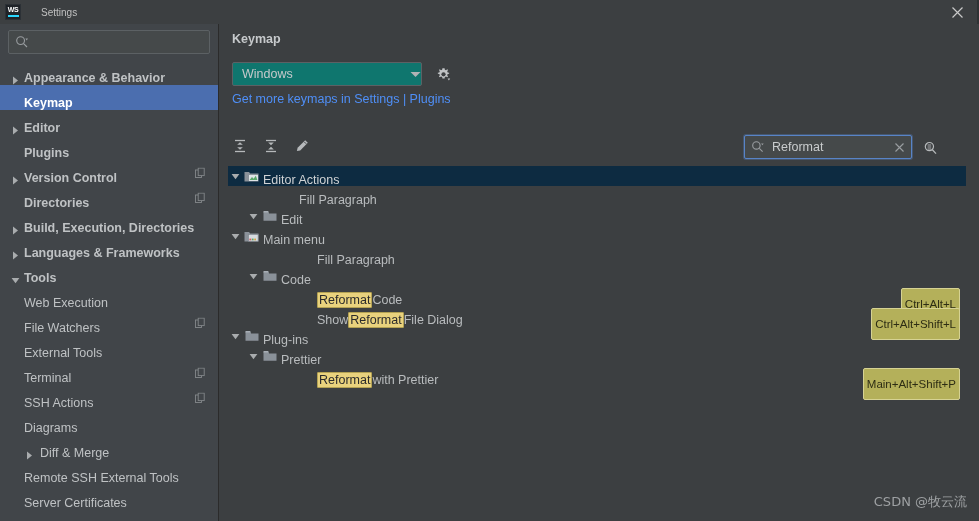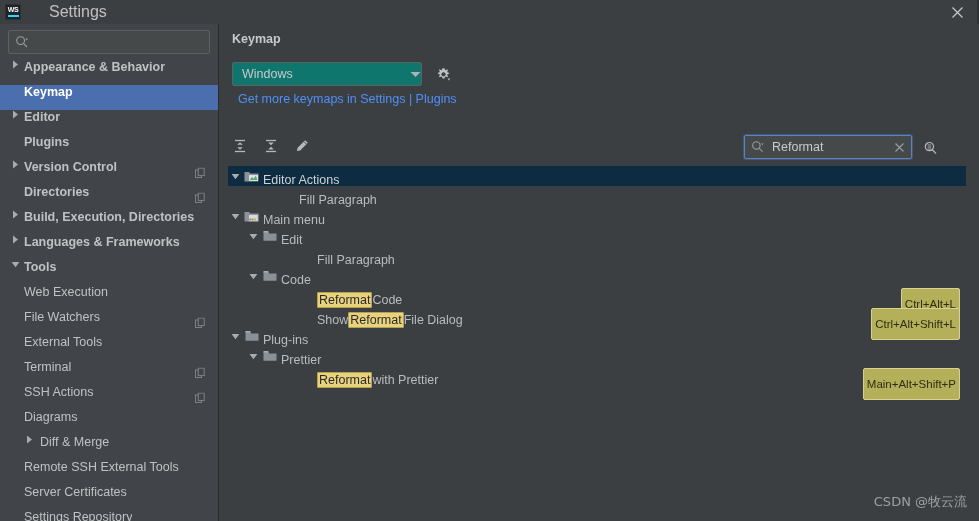--- a/index.html
+++ b/index.html
@@ -33,22 +33,22 @@
   }
   .ws-logo .ws-txt {
     font-size: 7px; font-weight: bold; color: #ffffff;
     line-height: 9px; letter-spacing: -0.3px;
   }
   .ws-logo .ws-bar {
     position: absolute; left: 2px; bottom: 2px; width: 11px; height: 2px;
     background: #2ad7ff;
   }
   .title-text {
-    margin-left: 28px;
-    font-size: 16px;
+    margin-left: 20px;
+    font-size: 10px;
     color: #c0c0c0;
   }
   .close-btn {
     position: absolute; right: 0px; top: 0px; width: 44px; height: 24px;
     display: flex; align-items: center; justify-content: center;
     color: #c9c9c9;
   }
   .close-btn svg { display: block; }
 
   
@@ -75,21 +75,21 @@
     background: transparent; border: none; outline: none;
     color: #bbbbbb; font-size: 12px;
     font-family: "Liberation Sans", sans-serif;
     padding-left: 6px;
   }
   .search-wrap input::placeholder { color: #6f7376; }
 
   .tree-list { margin-top: 2px; }
   .s-item {
     height: 25px;
-    display: flex; align-items: flex-start;
+    display: flex; align-items: flex-end;
     padding-left: 8px;
     position: relative;
     color: #bfc2c4;
     font-size: 12.5px;
     white-space: nowrap;
   }
   .s-item.top { font-weight: bold; }
   .s-item.selected { background: #4b6eaf; color: #ffffff; }
   .s-item .arrow {
     width: 14px; min-width: 14px; display: flex;
@@ -131,21 +131,21 @@
     color: #c6c9cb; font-size: 12.5px; font-weight: normal;
     justify-content: space-between;
   }
   .combo .caret { color: #b0b3b5; }
   .gear {
     margin-left: 13px;
     display: flex; align-items: center;
     position: relative;
   }
   .link-row {
-    position: absolute; left: 18px; top: 68px;
+    position: absolute; left: 12px; top: 68px;
     font-size: 12.5px; color: #548af7;
   }
   .link-row .ln { color: #4f8ff7; }
 
   
   .kp-toolbar {
     position: absolute; left: 8px; top: 110px;
     display: flex; align-items: center; gap: 7px;
   }
   .tb-btn {
@@ -485,53 +485,53 @@
           </span>
           <span class="km-text">Editor Actions</span>
         </div>
         <div class="km-row">
           <span style="display: inline-block; width: 36px; min-width: 36px;"></span>
           <span class="km-tw"></span>
           <span class="km-icon"></span>
           <span class="km-text">Fill Paragraph</span>
         </div>
         <div class="km-row">
+          <span style="display: inline-block; width: 18px; min-width: 18px;"></span>
+          <span class="km-tw">
+            <svg width="9" height="9" viewBox="0 0 9 9">
+              <path d="M0.6 2 L8.4 2 L4.5 7.2 z" fill="#a9acae"></path>
+            </svg>
+          </span>
+          <span class="km-icon">
+            <svg width="14" height="12" viewBox="0 0 14 12">
+              <path d="M0.5 2 h4.5 l1.2 1.4 h7.3 v7.4 h-13 z" fill="#8a9199"></path>
+              <path d="M0.5 1 h4.5 l1.2 1.4 h-5.7 z" fill="#a7aeb5"></path>
+            </svg>
+          </span>
+          <span class="km-text">Edit</span>
+        </div>
+        <div class="km-row">
           <span style="display: inline-block; width: 0px; min-width: 0px;"></span>
           <span class="km-tw">
             <svg width="9" height="9" viewBox="0 0 9 9">
               <path d="M0.6 2 L8.4 2 L4.5 7.2 z" fill="#a9acae"></path>
             </svg>
           </span>
           <span class="km-icon">
             <svg width="15" height="13" viewBox="0 0 15 13">
               <path d="M0.5 2 h4.5 l1.2 1.4 h8.3 v8 h-14 z" fill="#8a9199"></path>
               <rect x="4.6" y="4.6" width="9.5" height="6.6" fill="#d6dade" stroke="#7f868d" stroke-width="0.6"></rect>
               <rect x="5.4" y="8.6" width="1.8" height="1.7" fill="#db5860"></rect>
               <rect x="7.8" y="8.6" width="1.8" height="1.7" fill="#59a869"></rect>
               <rect x="10.2" y="8.6" width="1.8" height="1.7" fill="#d9a343"></rect>
             </svg>
           </span>
           <span class="km-text">Main menu</span>
         </div>
         <div class="km-row">
-          <span style="display: inline-block; width: 18px; min-width: 18px;"></span>
-          <span class="km-tw">
-            <svg width="9" height="9" viewBox="0 0 9 9">
-              <path d="M0.6 2 L8.4 2 L4.5 7.2 z" fill="#a9acae"></path>
-            </svg>
-          </span>
-          <span class="km-icon">
-            <svg width="14" height="12" viewBox="0 0 14 12">
-              <path d="M0.5 2 h4.5 l1.2 1.4 h7.3 v7.4 h-13 z" fill="#8a9199"></path>
-              <path d="M0.5 1 h4.5 l1.2 1.4 h-5.7 z" fill="#a7aeb5"></path>
-            </svg>
-          </span>
-          <span class="km-text">Edit</span>
-        </div>
-        <div class="km-row">
           <span style="display: inline-block; width: 54px; min-width: 54px;"></span>
           <span class="km-tw"></span>
           <span class="km-icon"></span>
           <span class="km-text">Fill Paragraph</span>
         </div>
         <div class="km-row">
           <span style="display: inline-block; width: 18px; min-width: 18px;"></span>
           <span class="km-tw">
             <svg width="9" height="9" viewBox="0 0 9 9">
               <path d="M0.6 2 L8.4 2 L4.5 7.2 z" fill="#a9acae"></path>

